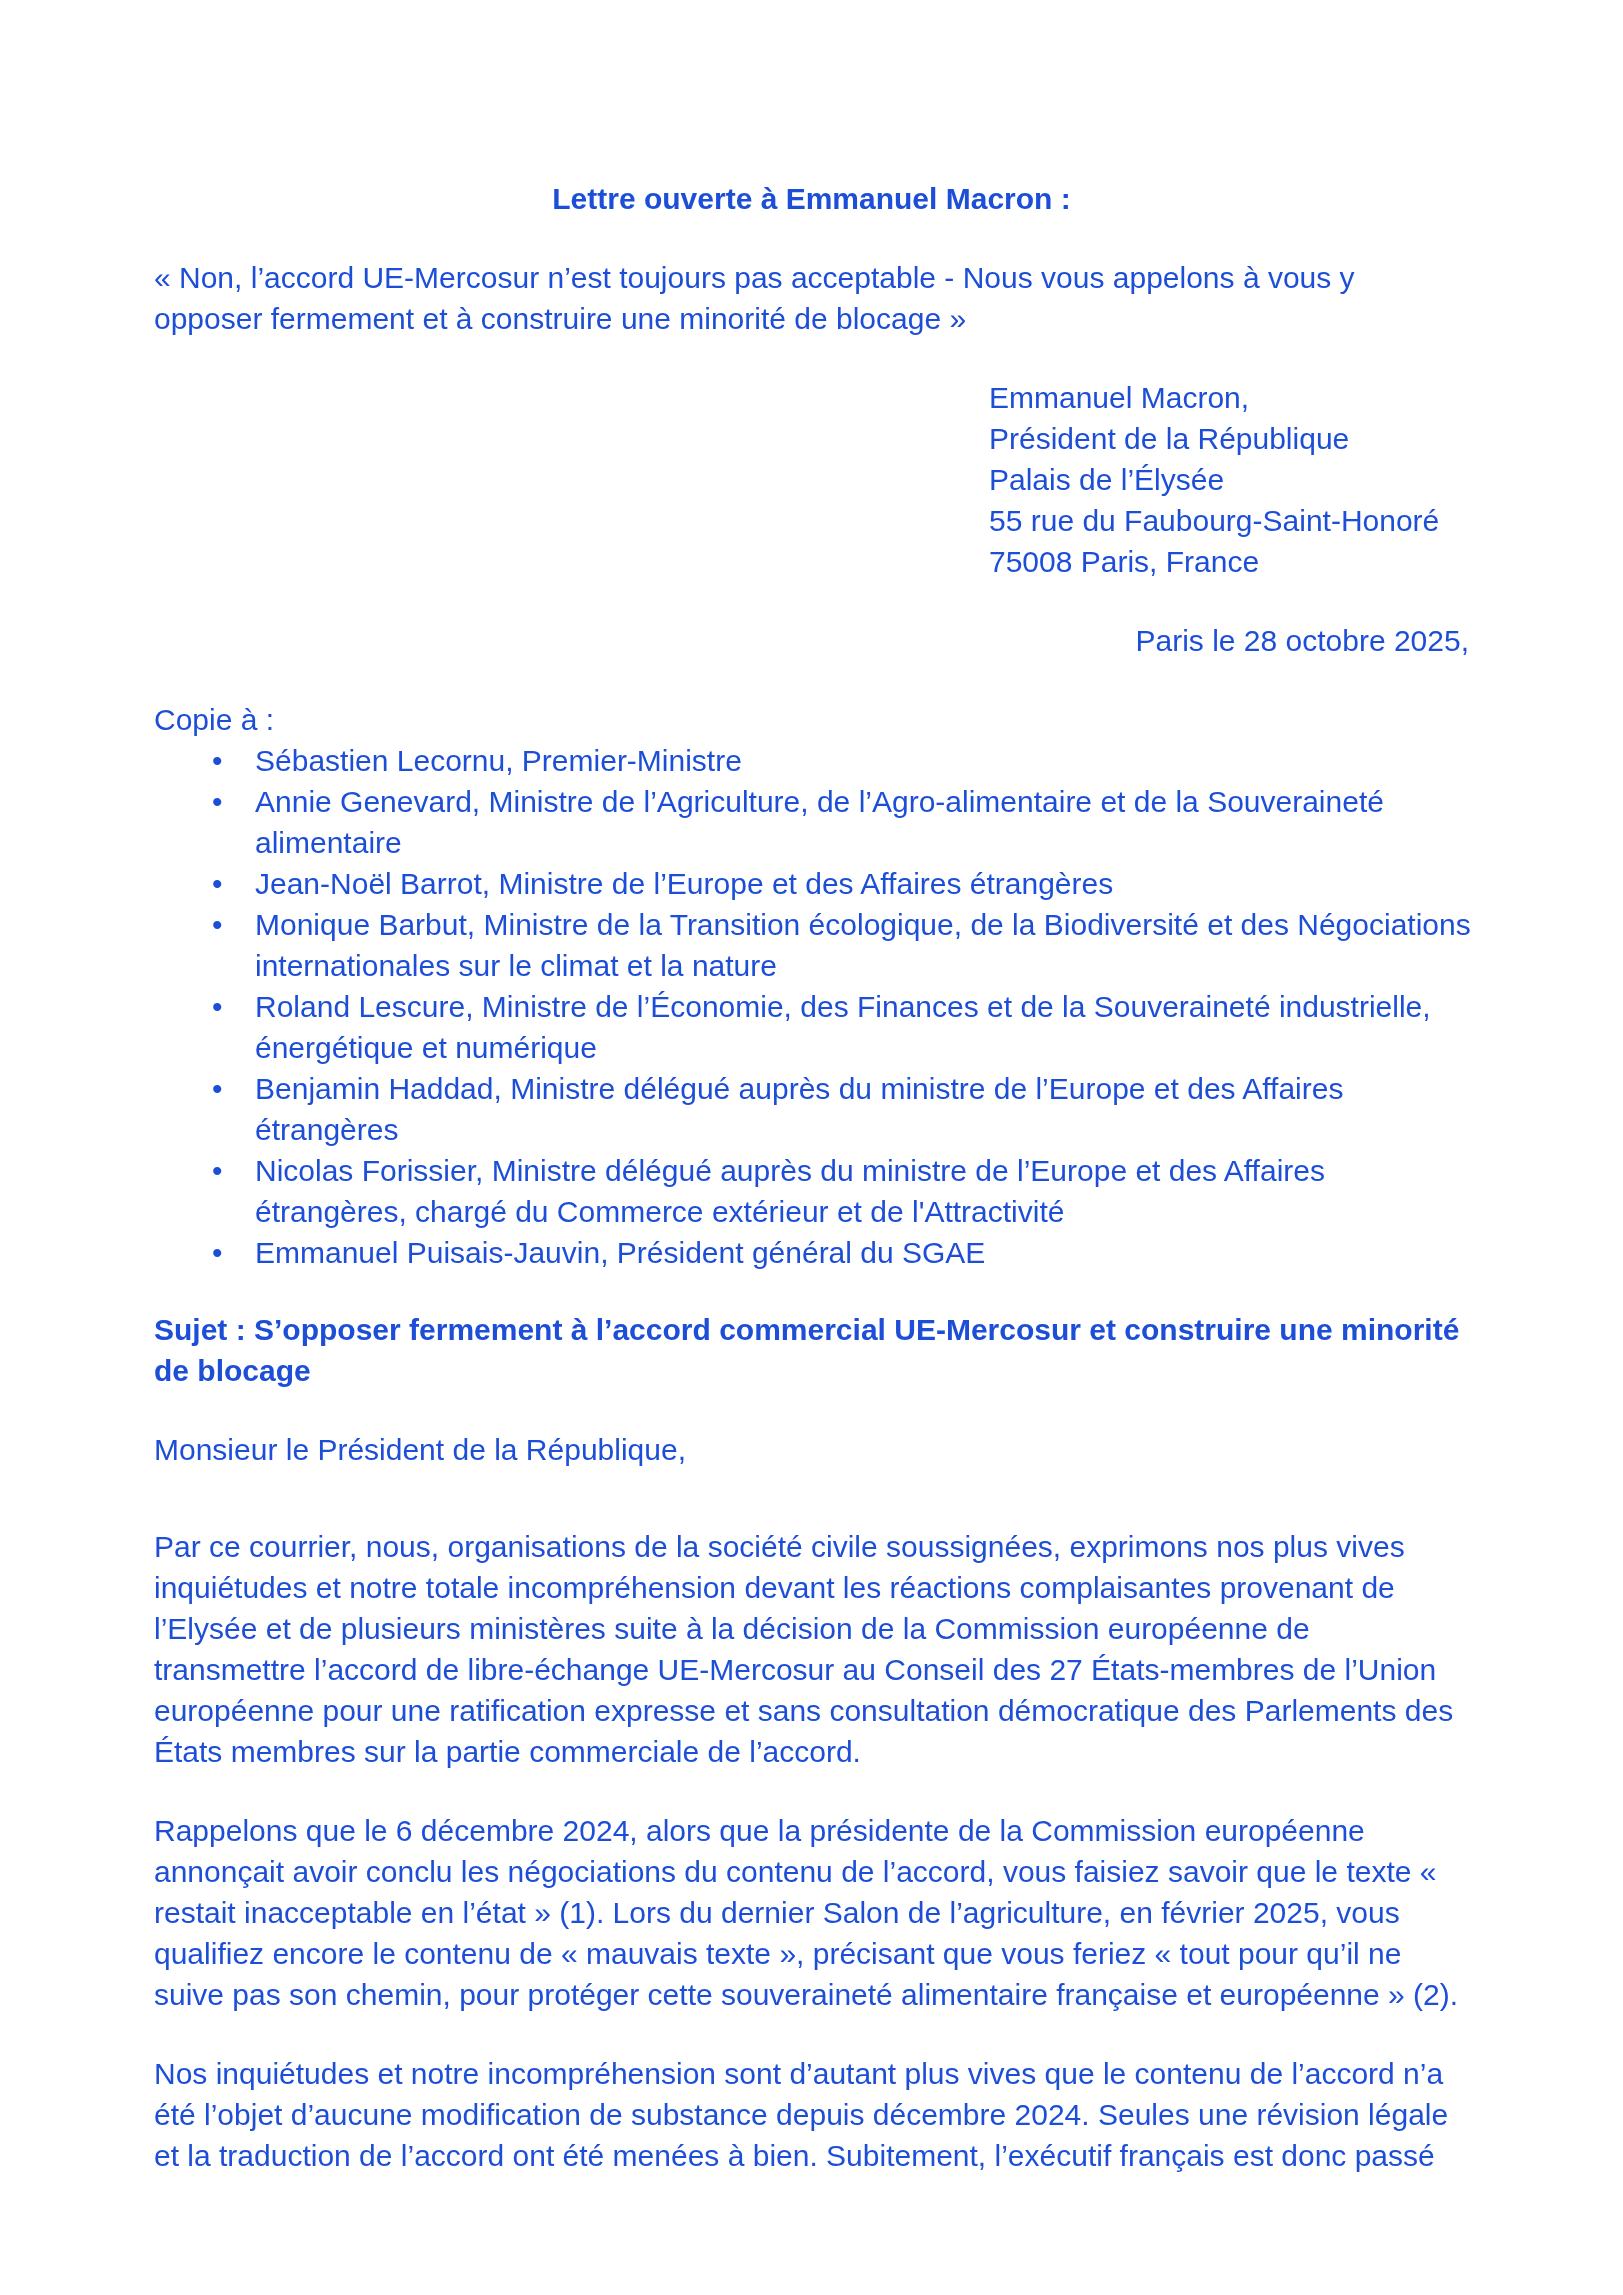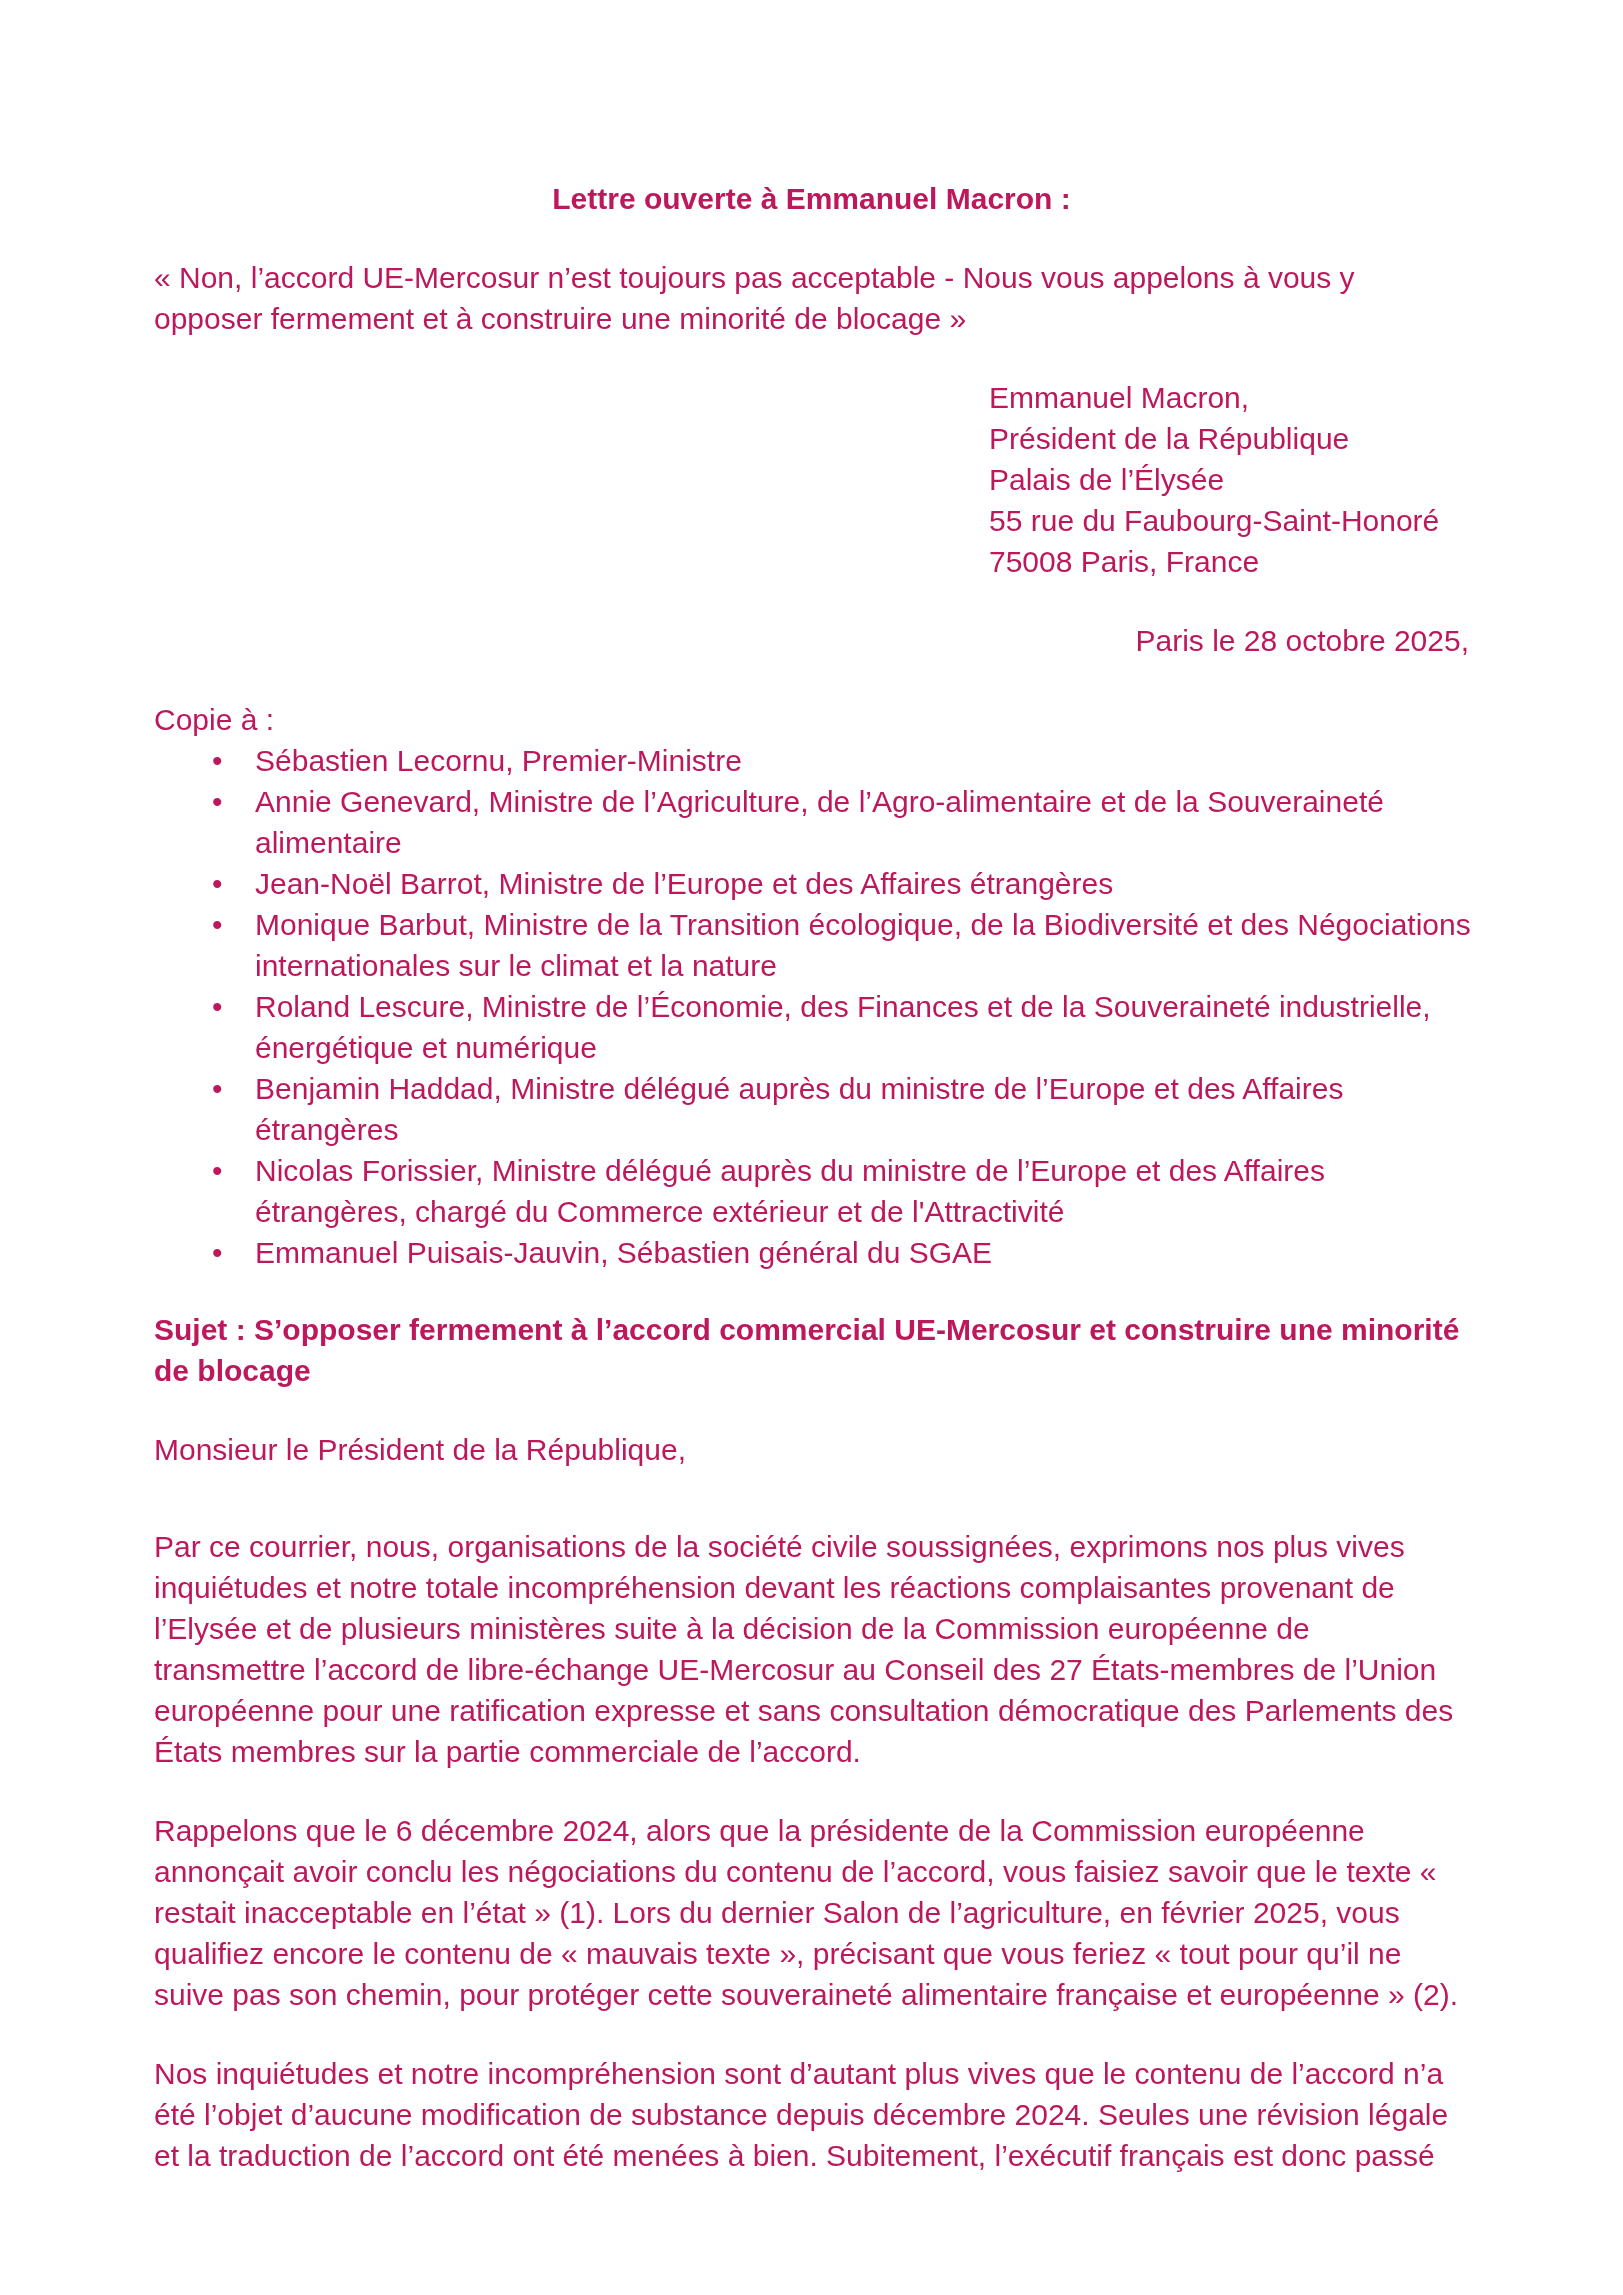--- a/index.html
+++ b/index.html
@@ -6,21 +6,21 @@
     margin: 0;
     padding: 0;
     background: #e8e8e8;
   }
   .page {
     position: relative;
     width: 1623px;
     height: 2295px;
     margin: 0 auto;
     background: #ffffff;
-    color: #be185d;
+    color: #1d4ed8;
     font-family: "Liberation Sans", sans-serif;
     font-size: 30px;
     line-height: 41px;
     box-sizing: border-box;
     padding: 178px 154px 0 154px;
     overflow: hidden;
   }
   .line { white-space: nowrap; }
   .doc-title {
     font-size: 30px;
@@ -109,21 +109,21 @@
       </li>
       <li>
         <div class="line">Benjamin Haddad, Ministre délégué auprès du ministre de l’Europe et des Affaires</div>
         <div class="line">étrangères</div>
       </li>
       <li>
         <div class="line">Nicolas Forissier, Ministre délégué auprès du ministre de l’Europe et des Affaires</div>
         <div class="line">étrangères, chargé du Commerce extérieur et de l'Attractivité</div>
       </li>
       <li>
-        <div class="line">Emmanuel Puisais-Jauvin, Sébastien général du SGAE</div>
+        <div class="line">Emmanuel Puisais-Jauvin, Président général du SGAE</div>
       </li>
     </ul>
 
   <h3 class="subject-heading">
     <div class="line">Sujet : S’opposer fermement à l’accord commercial UE-Mercosur et construire une minorité</div>
     <div class="line">de blocage</div>
   </h3>
 
   <div class="salutation">Monsieur le Président de la République,</div>
 

